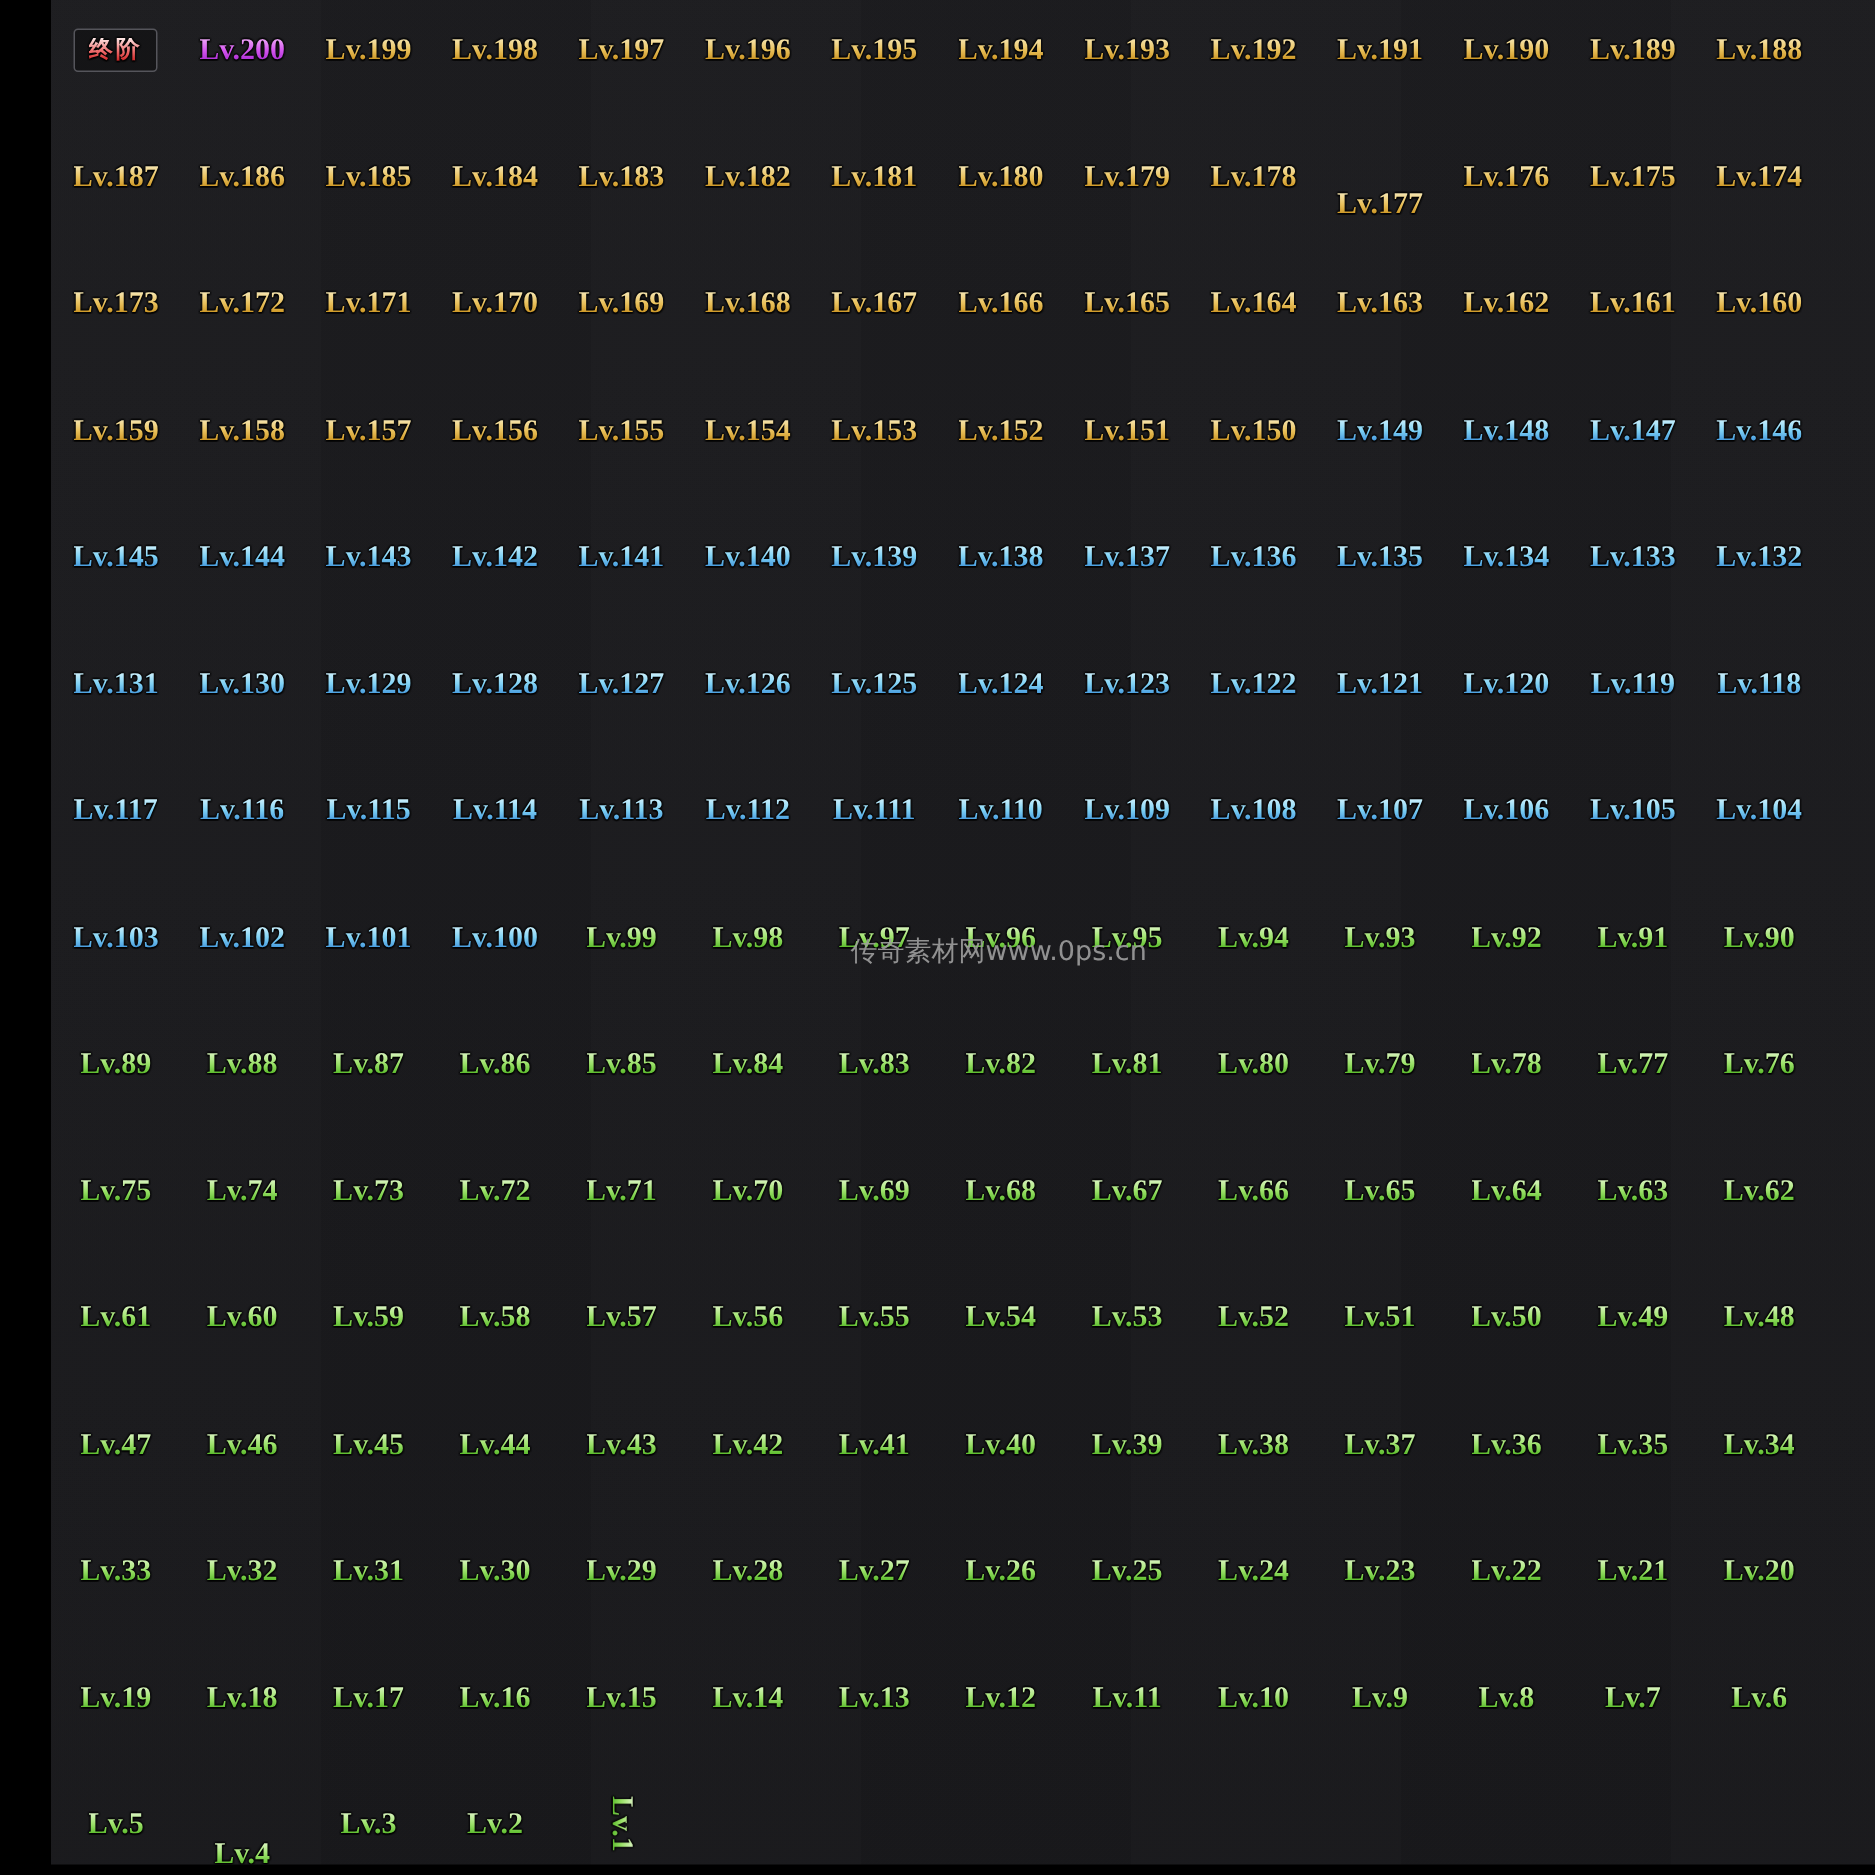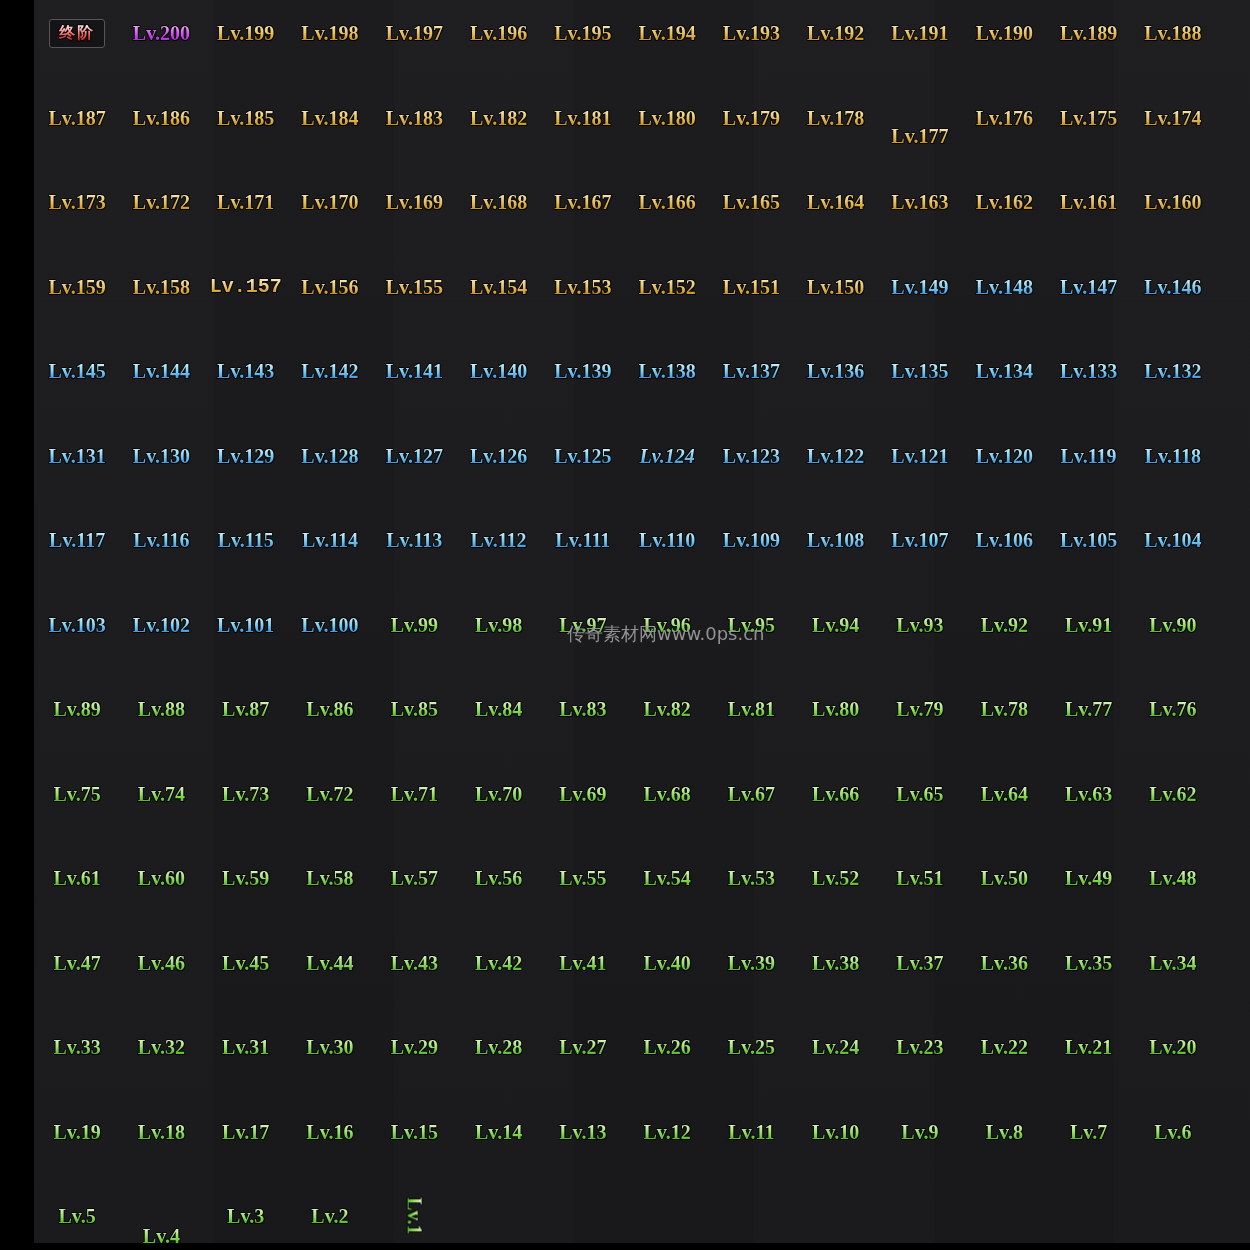--- a/index.html
+++ b/index.html
@@ -159,21 +159,21 @@
       <div class="cell">
         <span class="lvl" style="background-image: linear-gradient(rgb(250, 243, 208), rgb(234, 194, 94) 50%, rgb(189, 127, 6));">Lv.160</span>
       </div>
       <div class="cell">
         <span class="lvl" style="background-image: linear-gradient(rgb(250, 243, 208), rgb(234, 194, 94) 50%, rgb(189, 127, 6));">Lv.159</span>
       </div>
       <div class="cell">
         <span class="lvl" style="background-image: linear-gradient(rgb(250, 243, 208), rgb(234, 194, 94) 50%, rgb(189, 127, 6));">Lv.158</span>
       </div>
       <div class="cell">
-        <span class="lvl" style="background-image: linear-gradient(rgb(250, 243, 208), rgb(234, 194, 94) 50%, rgb(189, 127, 6)); font-family: Liberation Mono, monospace;">Lv.157</span>
+        <span class="lvl" style="background-image: linear-gradient(rgb(250, 243, 208), rgb(234, 194, 94) 50%, rgb(189, 127, 6));">Lv.157</span>
       </div>
       <div class="cell">
         <span class="lvl" style="background-image: linear-gradient(rgb(250, 243, 208), rgb(234, 194, 94) 50%, rgb(189, 127, 6));">Lv.156</span>
       </div>
       <div class="cell">
         <span class="lvl" style="background-image: linear-gradient(rgb(250, 243, 208), rgb(234, 194, 94) 50%, rgb(189, 127, 6));">Lv.155</span>
       </div>
       <div class="cell">
         <span class="lvl" style="background-image: linear-gradient(rgb(250, 243, 208), rgb(234, 194, 94) 50%, rgb(189, 127, 6));">Lv.154</span>
       </div>
@@ -258,21 +258,21 @@
       <div class="cell">
         <span class="lvl" style="background-image: linear-gradient(rgb(232, 251, 255), rgb(127, 210, 245) 50%, rgb(43, 127, 210));">Lv.127</span>
       </div>
       <div class="cell">
         <span class="lvl" style="background-image: linear-gradient(rgb(232, 251, 255), rgb(127, 210, 245) 50%, rgb(43, 127, 210));">Lv.126</span>
       </div>
       <div class="cell">
         <span class="lvl" style="background-image: linear-gradient(rgb(232, 251, 255), rgb(127, 210, 245) 50%, rgb(43, 127, 210));">Lv.125</span>
       </div>
       <div class="cell">
-        <span class="lvl" style="background-image: linear-gradient(rgb(232, 251, 255), rgb(127, 210, 245) 50%, rgb(43, 127, 210)); font-style: italic;">Lv.124</span>
+        <span class="lvl" style="background-image: linear-gradient(rgb(232, 251, 255), rgb(127, 210, 245) 50%, rgb(43, 127, 210));">Lv.124</span>
       </div>
       <div class="cell">
         <span class="lvl" style="background-image: linear-gradient(rgb(232, 251, 255), rgb(127, 210, 245) 50%, rgb(43, 127, 210));">Lv.123</span>
       </div>
       <div class="cell">
         <span class="lvl" style="background-image: linear-gradient(rgb(232, 251, 255), rgb(127, 210, 245) 50%, rgb(43, 127, 210));">Lv.122</span>
       </div>
       <div class="cell">
         <span class="lvl" style="background-image: linear-gradient(rgb(232, 251, 255), rgb(127, 210, 245) 50%, rgb(43, 127, 210));">Lv.121</span>
       </div>

